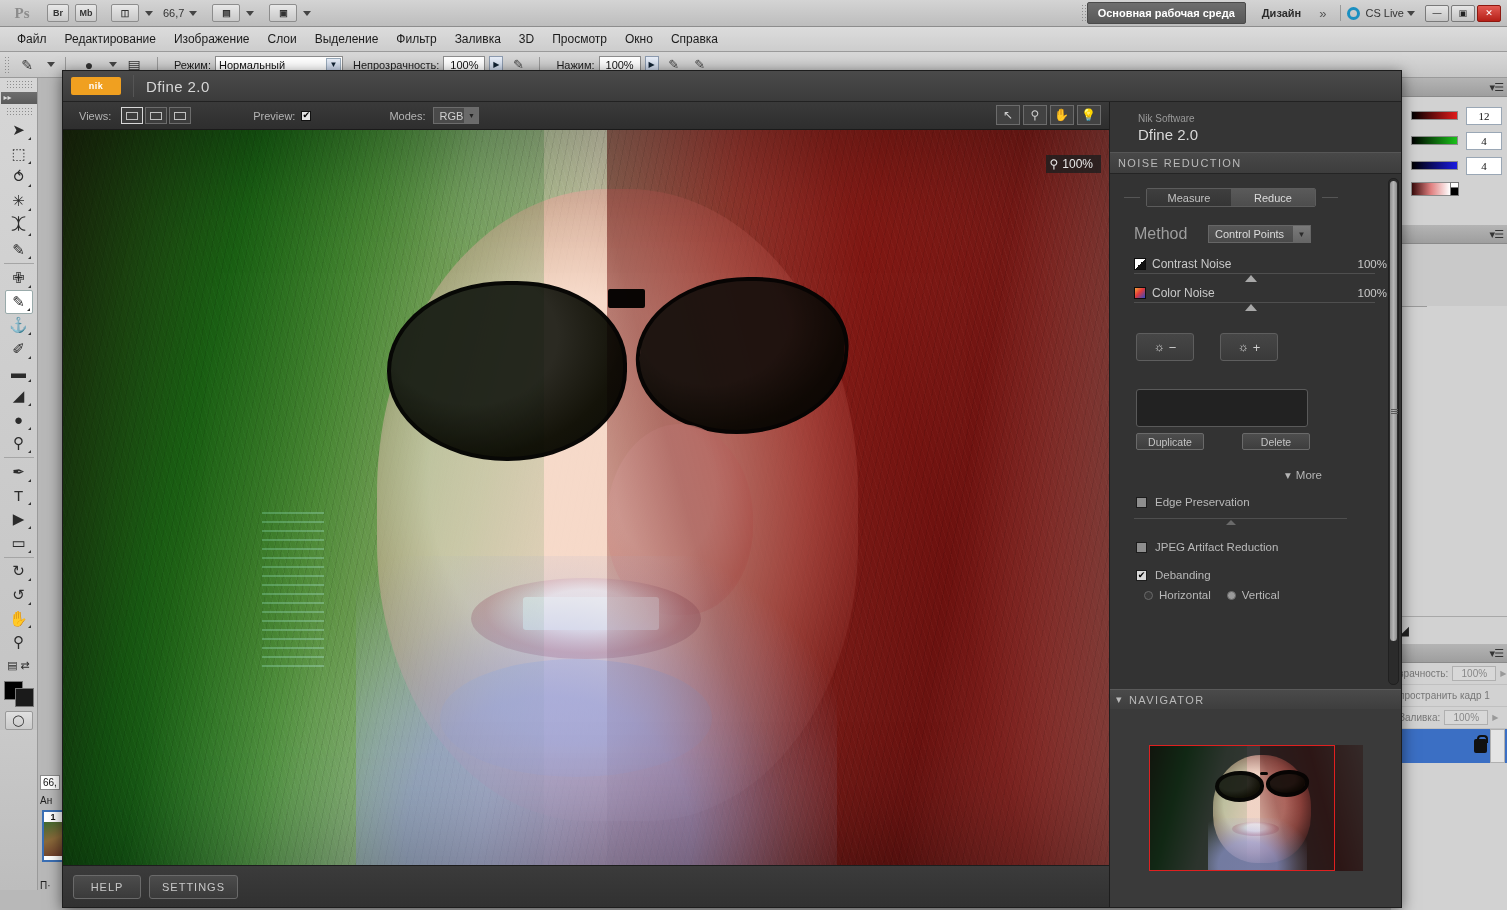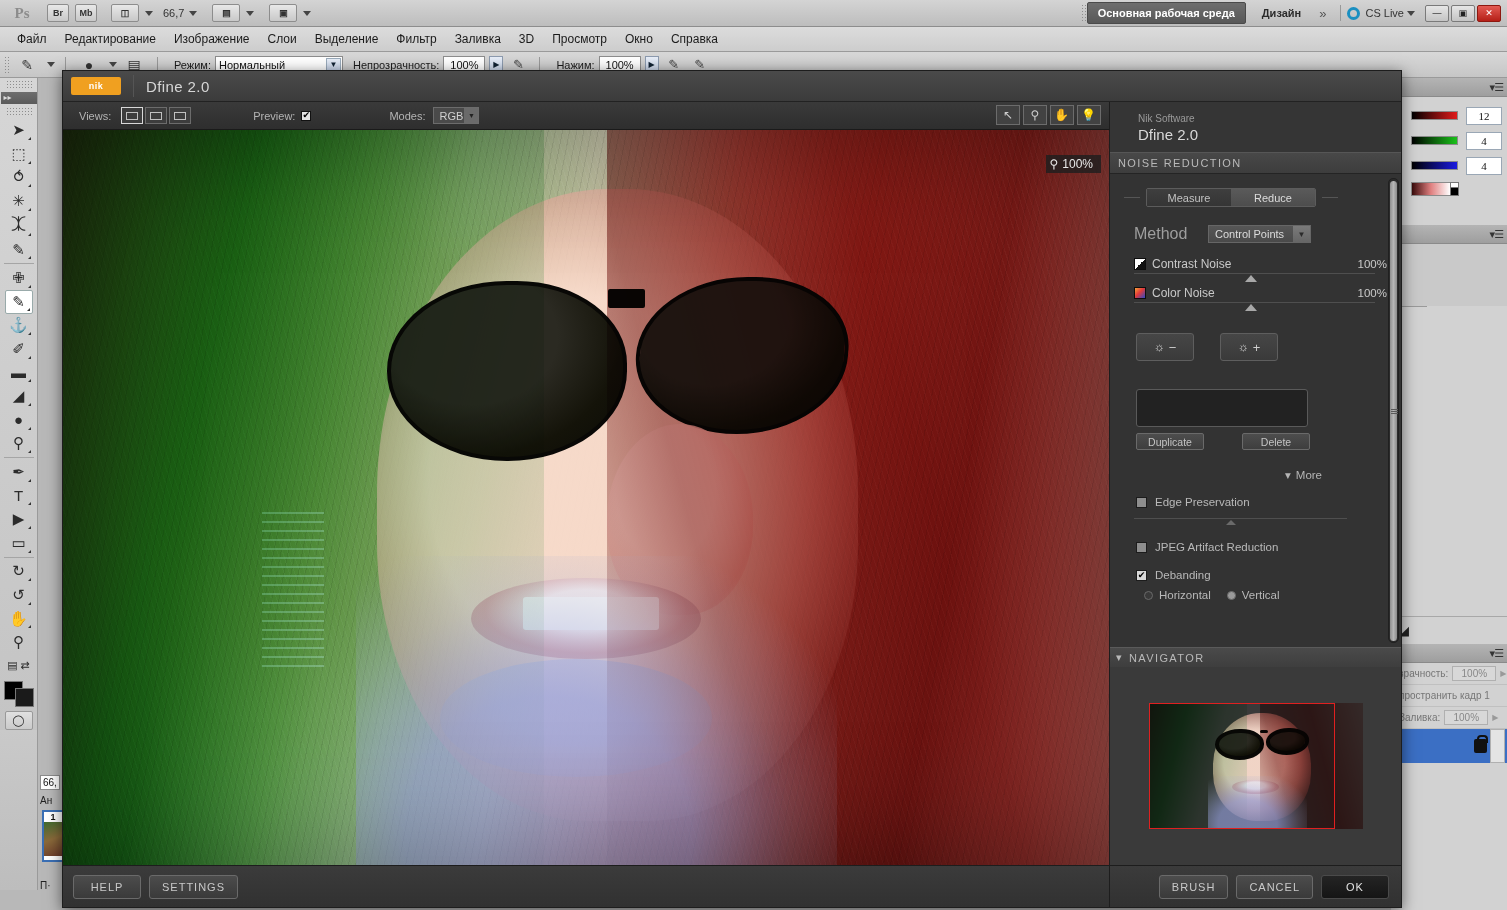--- a/index.html
+++ b/index.html
@@ -669,22 +669,17 @@
               <div class="ph-bridge"></div>
             </div>
             <div class="ph-mouth"></div>
             <div class="ph-green"></div>
             <div class="ph-red"></div>
             <div class="ph-blue"></div>
             <div class="nav-box"></div>
           </div>
         </div>
 
-        <div class="df-footer" style="justify-content:flex-end;padding-right:12px;">
-          <div class="fbtn">BRUSH</div>
-          <div class="fbtn">CANCEL</div>
-          <div class="fbtn dark" style="margin-right:0">OK</div>
-        </div>
       </div>
     </div>
   </div>
 
 </div>
 
 </body></html>

